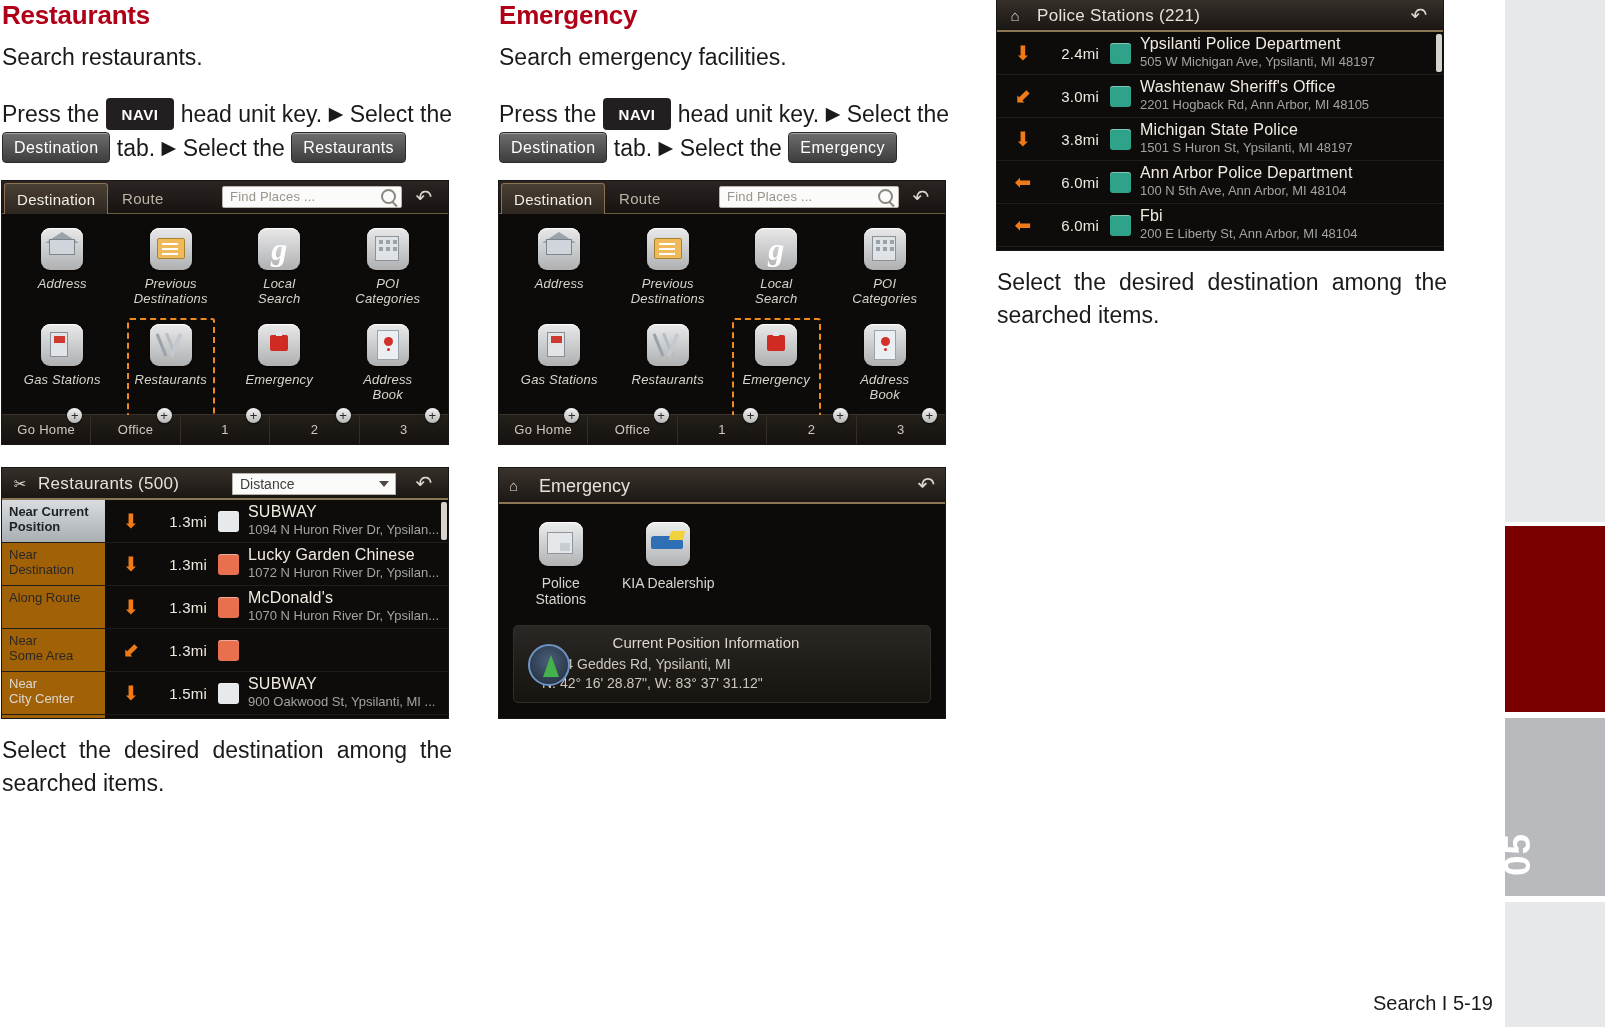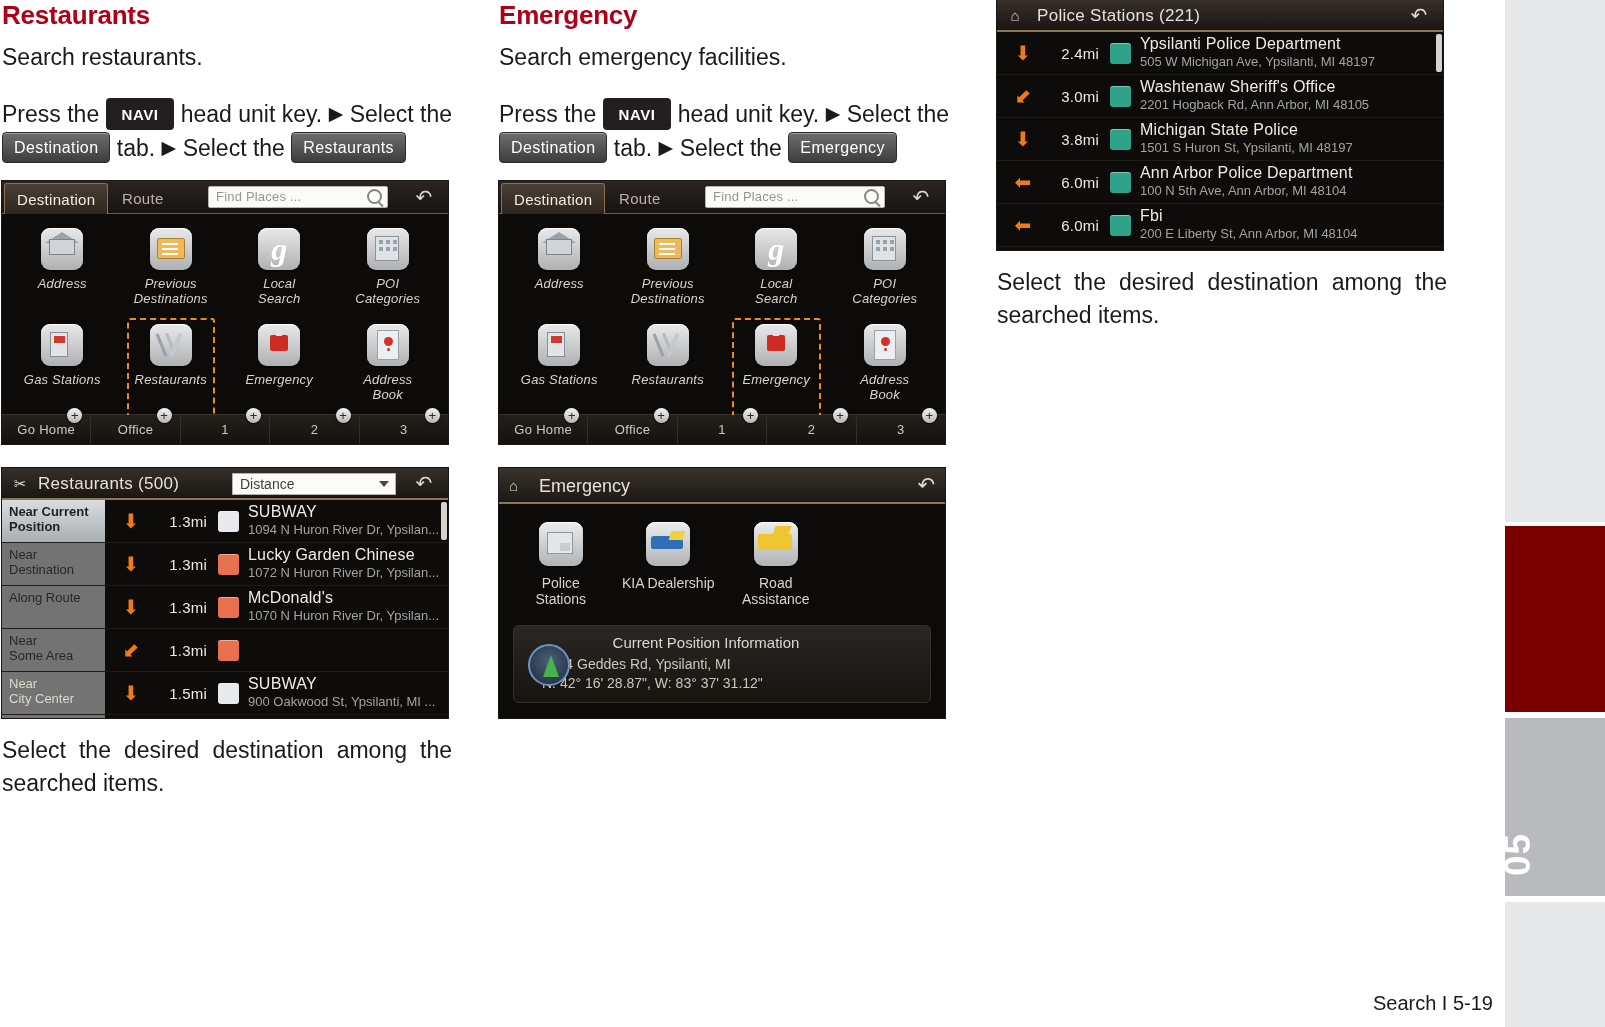--- a/index.html
+++ b/index.html
@@ -84,21 +84,21 @@
     position:absolute; top:2px; height:31px; line-height:31px;
     color:#cfc6bb; font-size:15px; padding:0 12px; letter-spacing:0.3px;
   }
   .nav-tab.active {
     left:2px; background:linear-gradient(#4a3f33,#2d2620);
     border:1px solid #8a7152; border-bottom:none;
     border-radius:3px 3px 0 0; color:#f1ece4;
   }
   .nav-tab.second { left:108px; color:#bdb3a7; }
   .nav-find {
-    position:absolute; right:60px; top:5px; width:180px; height:22px;
+    position:absolute; right:46px; top:5px; width:180px; height:22px;
     background:#fbfbf9; border:1px solid #b9b4ac; border-radius:2px;
   }
   .nav-find .ph {
     position:absolute; left:7px; top:2px; font-size:13px; color:#9a958d;
     letter-spacing:0.2px;
   }
   .nav-find .mag {
     position:absolute; right:5px; top:2px; width:15px; height:15px;
     border:2px solid #8b8781; border-radius:50%;
   }
@@ -220,21 +220,21 @@
     position:absolute; right:6px; top:7px; width:0;height:0;
     border-left:5px solid transparent;border-right:5px solid transparent;
     border-top:6px solid #4a4744;
   }
   .list-head .lback {
     position:absolute; right:6px; top:3px; width:36px; height:24px;
     color:#ded8ce; font-size:20px; text-align:center; line-height:24px;
   }
 
   .list-body { display:flex; height:218px; }
-  .list-side { width:103px; background:#737373; }
+  .list-side { width:103px; background:#a16207; }
   .side-item {
     height:43px; padding:5px 7px 0; font-size:13px; line-height:1.15;
     color:#8d8880; border-bottom:1px solid #221d19;
   }
   .side-item.active {
     background:linear-gradient(#d9dde0,#a9aeb2); color:#1d2124; font-weight:bold;
   }
   .side-item.dim { color:#2a2724; }
   .side-item.bright { color:#ddd8d0; }
 
@@ -634,29 +634,20 @@
 Stations</div>
         </div>
         <div class="emg-cell">
           <div class="tile">
               <div class="art">
                 <div class="kia"></div>
               </div>
             </div>
           <div class="lbl">KIA Dealership</div>
         </div>
-        <div class="emg-cell">
-          <div class="tile">
-              <div class="art">
-                <div class="tow"></div>
-              </div>
-            </div>
-          <div class="lbl" style="white-space:pre-line">Road
-Assistance</div>
-        </div>
       </div>
       <div class="cpi">
         <div class="compass"></div>
         <div class="t1">Current Position Information</div>
         <div class="t2">6864 Geddes Rd, Ypsilanti, MI</div>
         <div class="t3">N: 42° 16' 28.87", W: 83° 37' 31.12"</div>
       </div>
     </div>
 
     <div class="spacer-16"></div>

